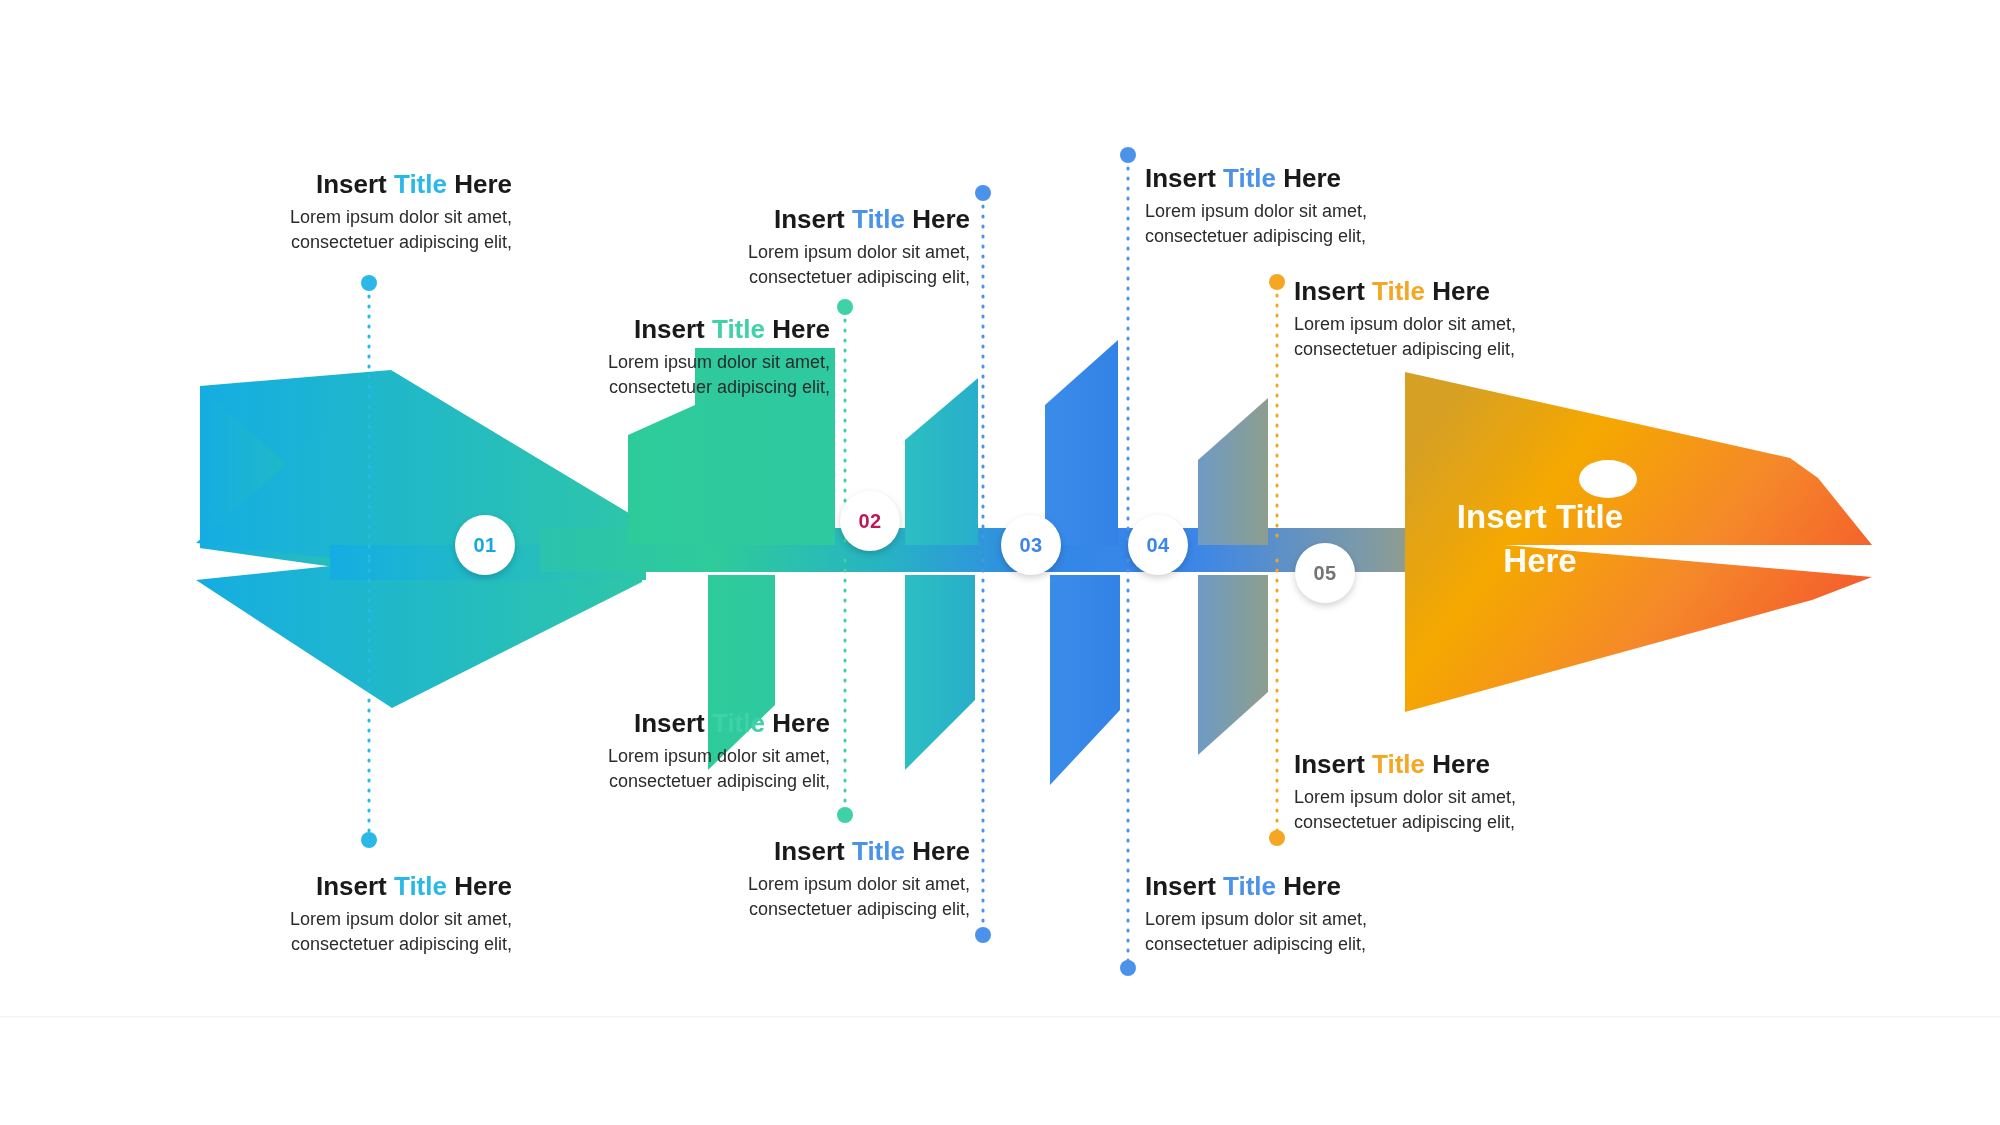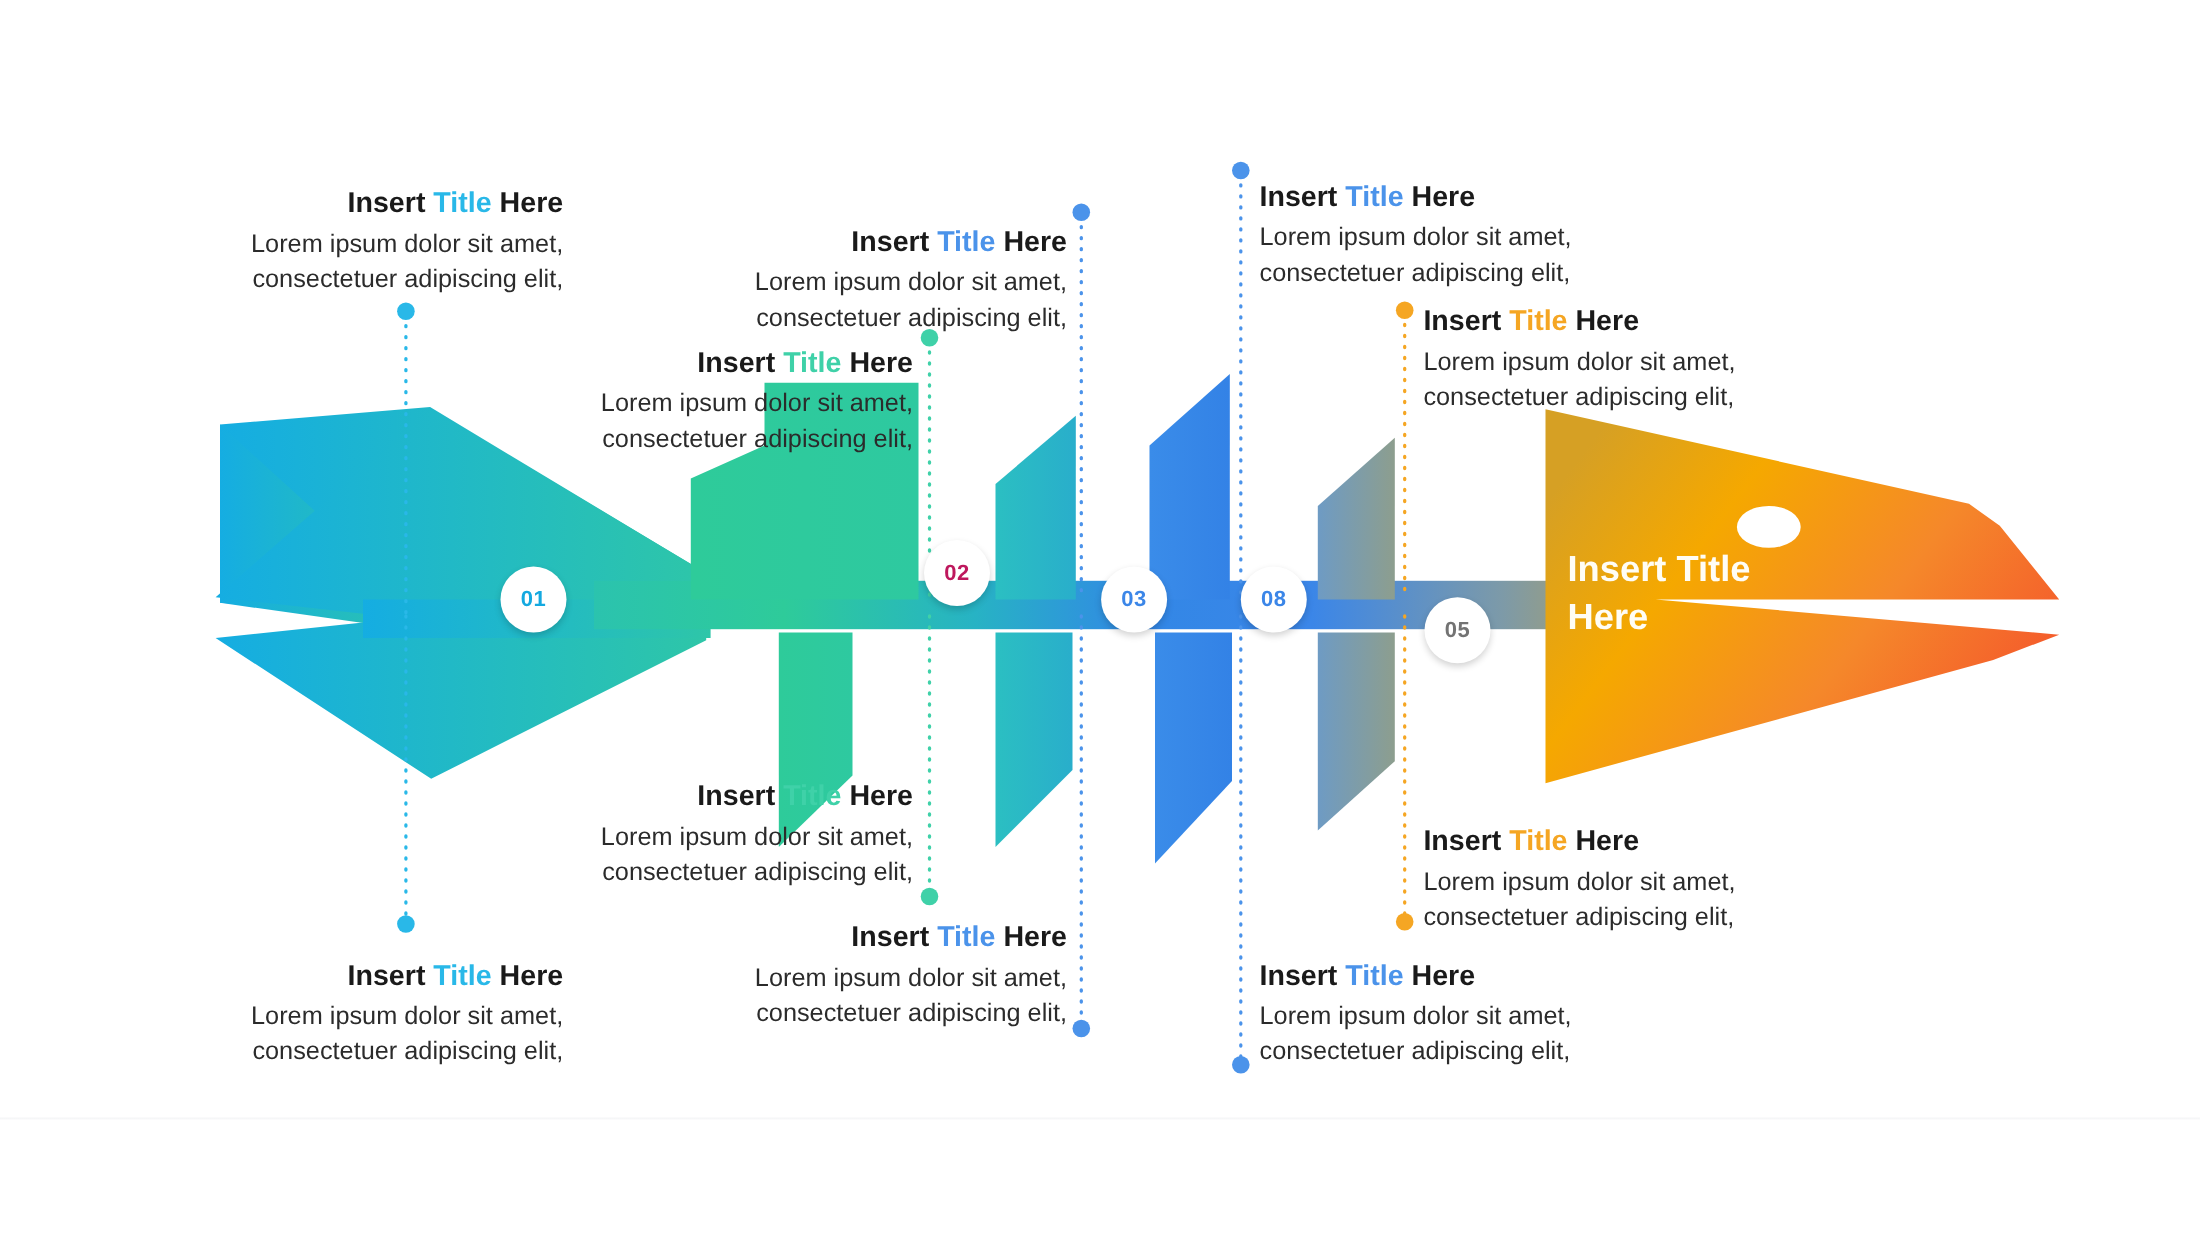--- a/index.html
+++ b/index.html
@@ -16,21 +16,21 @@
   #fishbone{position:absolute;left:0;top:0;width:2000px;height:1125px;}
 
   
   .callout{position:absolute;}
   .callout .c-title{
     font-size:26px;font-weight:bold;color:#1a1a1a;
     line-height:1.25;white-space:nowrap;margin:0 0 4px 0;
   }
   .callout .c-title .kw{font-weight:bold;}
   .callout .c-body{
-    font-size:23px;color:#2b2b2b;line-height:1.42;
+    font-size:18px;color:#2b2b2b;line-height:1.42;
     white-space:nowrap;margin:0;
   }
   .callout.ra{text-align:right;}
   .callout.la{text-align:left;}
 
   
   .numbadge{
     position:absolute;
     width:60px;height:60px;border-radius:50%;
     background:#ffffff;
@@ -39,21 +39,21 @@
     font-size:20px;font-weight:bold;
     letter-spacing:0.5px;
     text-align:right;
   }
 
   
   #head-title{
     position:absolute;
     left:1425px;top:495px;width:230px;
     color:#fffdf5;font-size:33px;font-weight:bold;
-    line-height:1.32;text-align:left;
+    line-height:1.32;text-align:center;
     pointer-events:none;
   }
 
   
   #footer-divider{
     position:absolute;left:0;top:1016px;width:2000px;height:2px;
     background:linear-gradient(to bottom,#f2f3f5,#fbfbfc);
   }
   #footer{
     position:absolute;left:0;top:1018px;width:2000px;height:107px;
@@ -191,21 +191,21 @@
       <circle cx="1277" cy="282" r="8" fill="#f5a623"></circle>
 
       <line x1="1277" y1="560" x2="1277" y2="835" stroke="#f5a623" stroke-width="3" stroke-dasharray="1 9"></line>
       <circle cx="1277" cy="838" r="8" fill="#f5a623"></circle>
     </g>
   </svg>
 
   <div class="numbadge" style="left:455px;top:515px;color:#14a9e0;">01</div>
   <div class="numbadge" style="left:840px;top:491px;color:#be185d;">02</div>
   <div class="numbadge" style="left:1001px;top:515px;color:#3b86e8;">03</div>
-  <div class="numbadge" style="left:1128px;top:515px;color:#3b86e8;">08</div>
+  <div class="numbadge" style="left:1128px;top:515px;color:#3b86e8;">04</div>
   <div class="numbadge" style="left:1295px;top:543px;color:#737373;">05</div>
 
   <div id="head-title">
     <div>Insert Title</div>
     <div>Here</div>
   </div>
 
   <div class="callout ra" style="left:0px;top:168px;width:512px;">
     <p class="c-title"><span>Insert </span><span class="kw" style="color:#29b8e8">Title</span><span> Here</span></p>
     <p class="c-body">Lorem ipsum dolor sit amet,</p>

